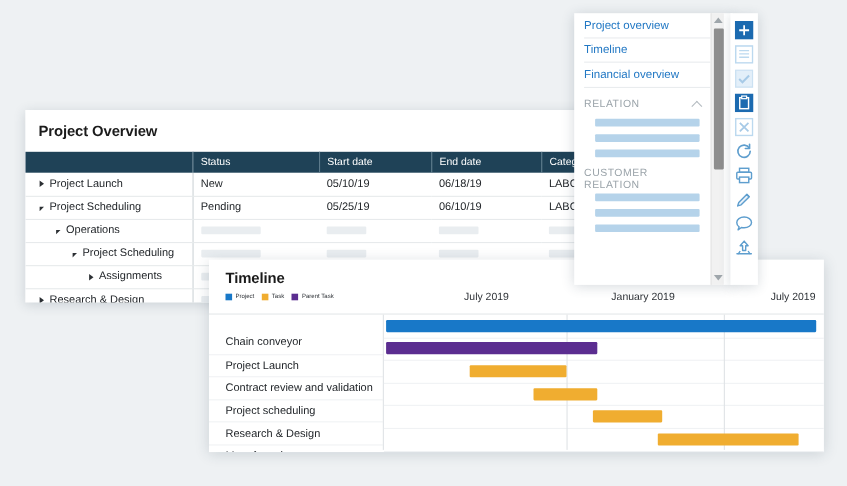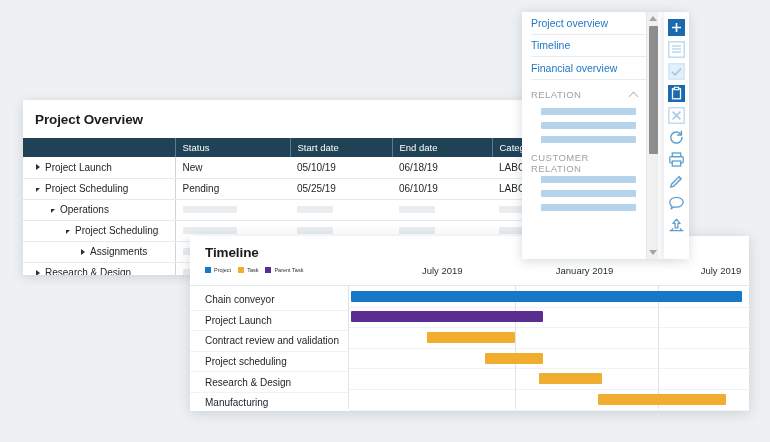--- a/index.html
+++ b/index.html
@@ -130,21 +130,21 @@
     transform: translateX(-50%);
     white-space: nowrap;
   }
 
   .tl-grid {
     position: relative;
     height: 124px;
     border-top: 1px solid #e4e8ea;
     margin-top: 1px;
   }
-  .tl-rowlabels { position: absolute; left: 0; top: 4px; width: 158px; }
+  .tl-rowlabels { position: absolute; left: 0; top: 16px; width: 158px; }
   .tl-row {
     height: 20.6px;
     display: flex;
     align-items: center;
     padding-left: 15px;
     font-size: 10px;
     color: #22262a;
     border-bottom: 1px solid #f0f2f4;
     white-space: nowrap;
   }

